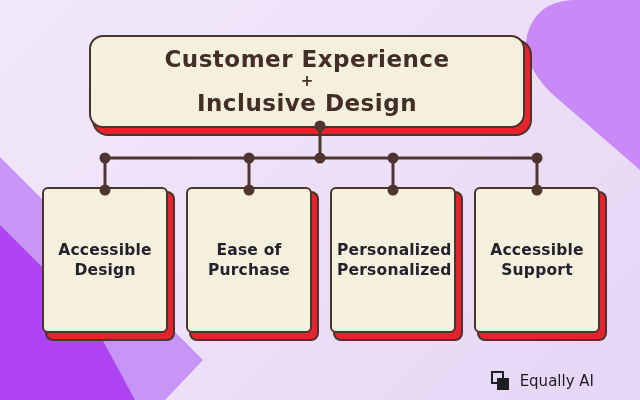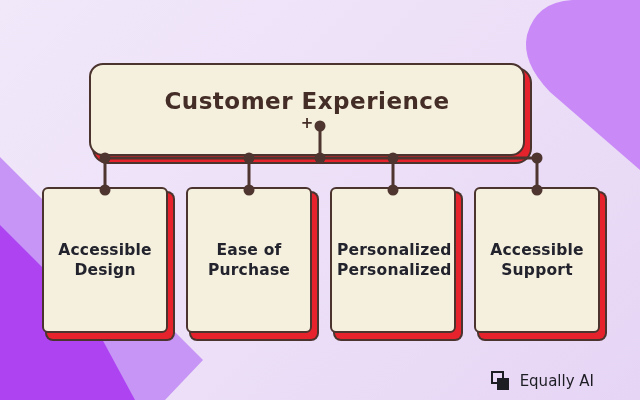--- a/index.html
+++ b/index.html
@@ -14,21 +14,21 @@
   .canvas{position:relative;width:640px;height:400px;
           background:linear-gradient(135deg,var(--c-bg1) 0%,#ecdff7 55%,var(--c-bg2) 100%);}
   svg.layer{position:absolute;left:0;top:0;width:640px;height:400px;display:block;}
   .bg-layer{z-index:0;}
   .conn-layer{z-index:3;pointer-events:none;}
 
   .card{position:absolute;background:var(--c-cream);border:2px solid var(--c-border);
         box-shadow:5px 6px 0 0 var(--c-red), 5px 6px 0 2px var(--c-border);
         display:flex;flex-direction:column;align-items:center;justify-content:center;
         text-align:center;z-index:2;}
-  .title-card{left:89px;top:35px;width:436px;height:93px;border-radius:14px;margin-top:28px;}
+  .title-card{left:89px;top:35px;width:436px;height:93px;border-radius:14px;}
   .title-line{font-weight:bold;font-size:23px;line-height:27px;color:var(--c-title);letter-spacing:.5px;}
   .title-plus{font-weight:bold;font-size:15px;line-height:17px;color:var(--c-title);}
 
   .node-card{top:187px;width:126px;height:146px;border-radius:6px;}
   .node-card .lbl{font-weight:bold;font-size:15.5px;line-height:20px;color:var(--c-node-text);
                   width:112px;letter-spacing:.2px;}
   .node-0{left:42px;} .node-1{left:186px;} .node-2{left:330px;} .node-3{left:474px;}
 
   .logo{position:absolute;right:46px;bottom:9px;display:flex;align-items:center;gap:9px;z-index:4;}
   .logo-icon{position:relative;width:20px;height:20px;flex:0 0 auto;}
@@ -45,20 +45,21 @@
 
   <svg class="layer bg-layer" viewBox="0 0 640 400">
     <path d="M 640 0 L 572 0 Q 536 2 527 35 Q 521 62 550 92 L 640 170 Z" fill="#c98af8"></path>
     <polygon points="0,157 203,360 165,400 0,400" fill="#c795f5"></polygon>
     <polygon points="0,225 88,313 135,400 0,400" fill="#ae43f2"></polygon>
   </svg>
 
   <div class="card title-card">
     <div class="title-line">Customer Experience</div>
     <div class="title-plus">+</div>
+    <div class="title-line">Inclusive Design</div>
   </div>
 
   <div class="card node-card node-0">
     <div class="lbl">Accessible Design</div>
   </div>
   <div class="card node-card node-1">
     <div class="lbl">Ease of Purchase</div>
   </div>
   <div class="card node-card node-2">
     <div class="lbl">Personalized Personalized</div>

